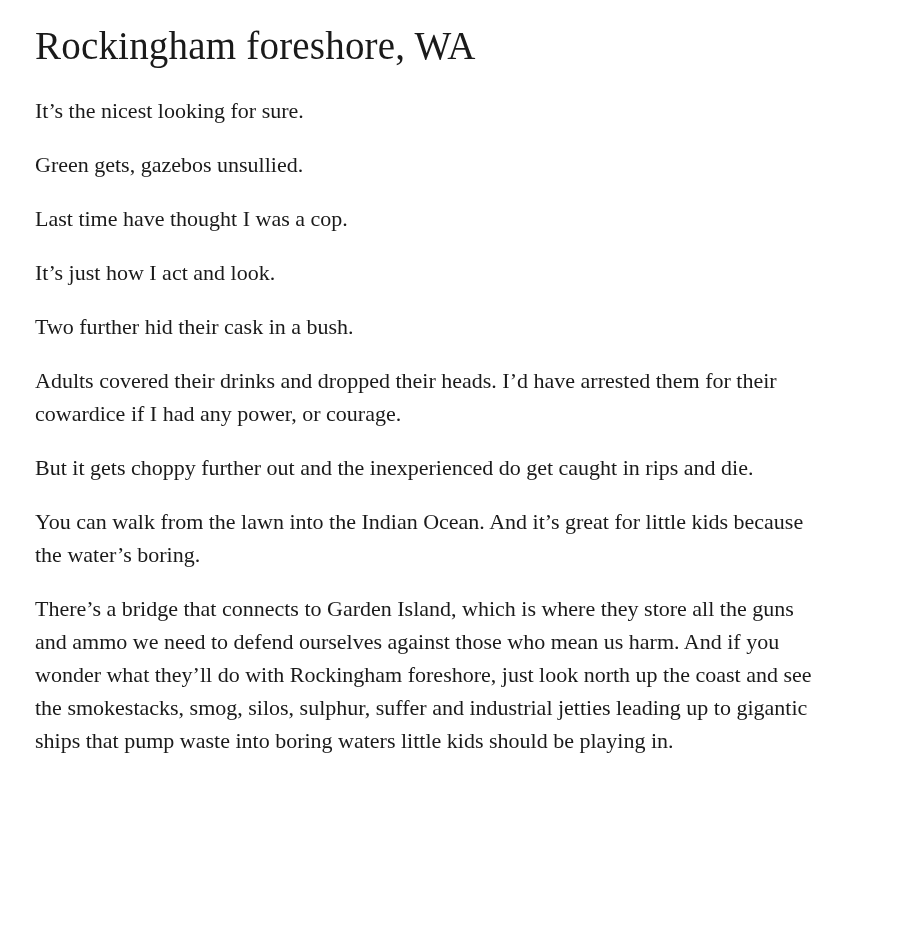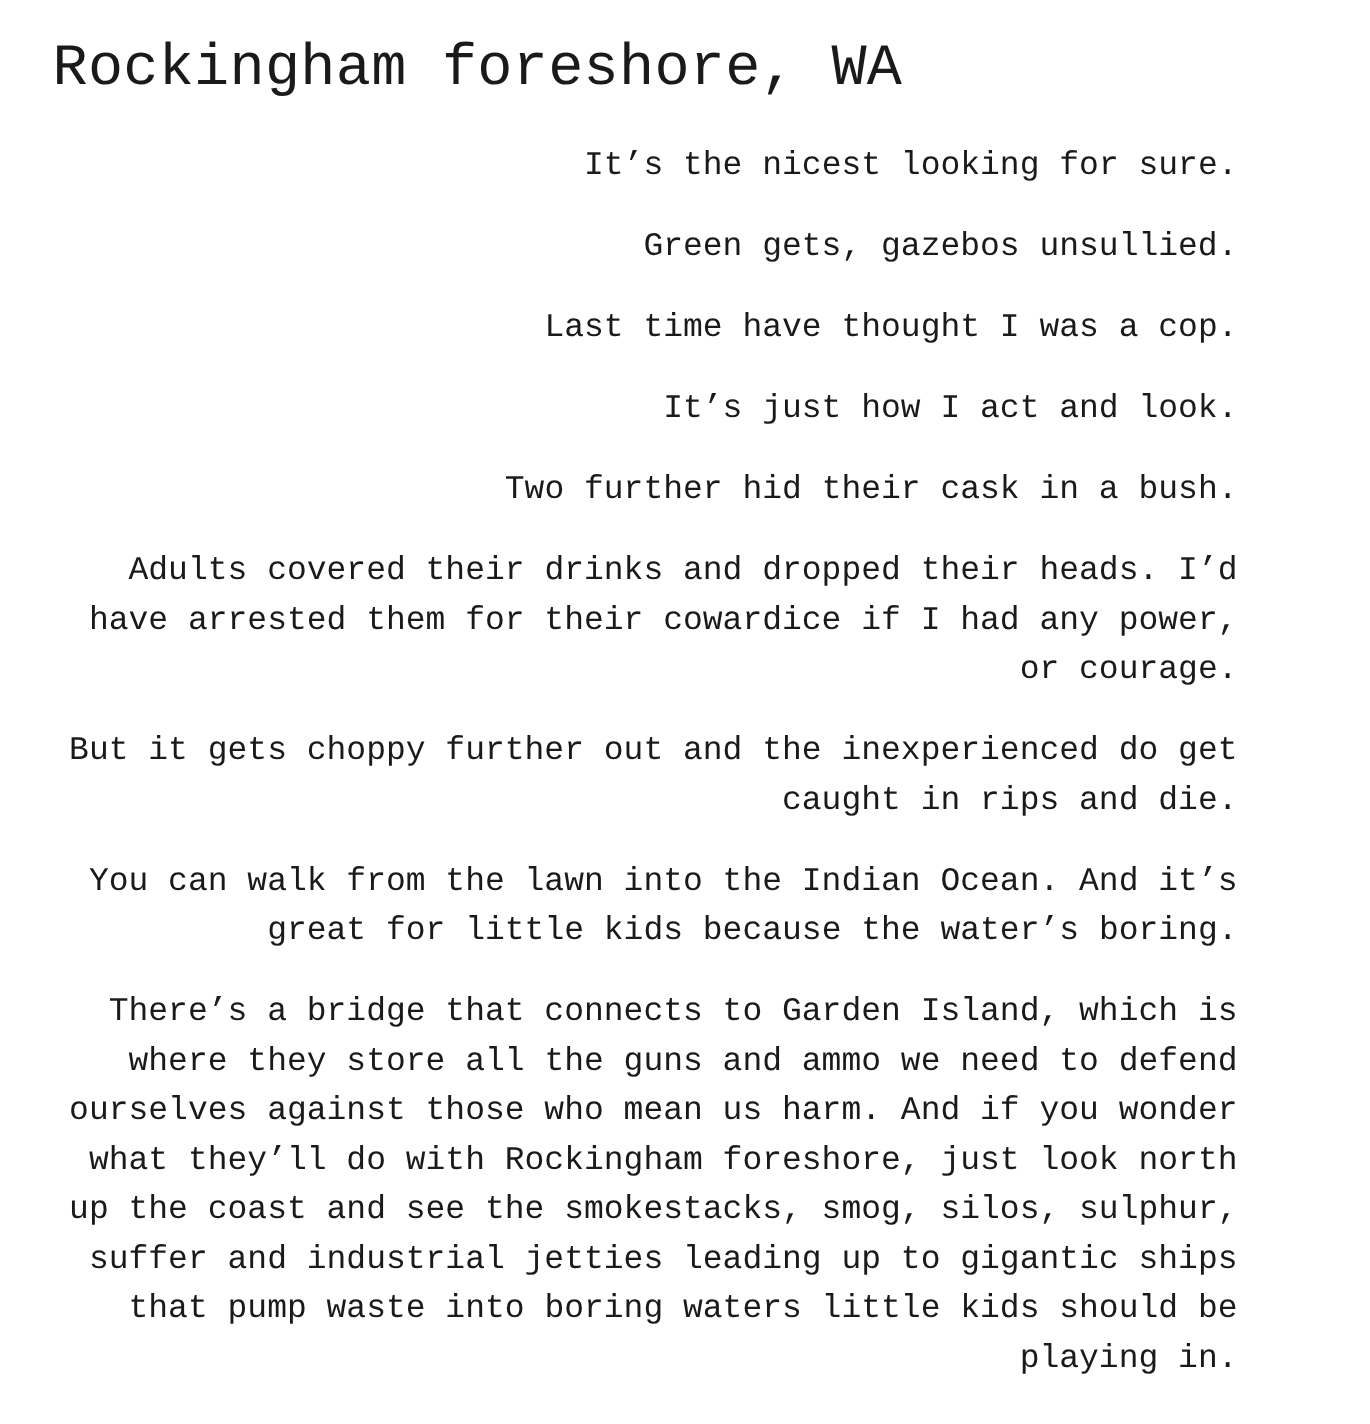--- a/index.html
+++ b/index.html
@@ -13,37 +13,35 @@
     overflow: hidden;
     font-family: "Liberation Serif", "DejaVu Serif", serif;
     color: #1a1a1a;
   }
   .page {
     box-sizing: border-box;
     padding: 24px 35px 0 35px;
   }
   .article {
     max-width: 790px;
-    font-family: Liberation Mono, monospace;
   }
   h1.article-title {
     margin: 0 0 25px 0;
     font-size: 39px;
     line-height: 1.15;
     font-weight: 400;
     letter-spacing: 0.2px;
     color: #1a1a1a;
   }
   .article-body p {
     margin: 0 0 21px 0;
     font-size: 22px;
     line-height: 33px;
     font-weight: 400;
     color: #1a1a1a;
-    text-align: right;
   }
 </style>
 </head>
 <body>
 
 <main class="page">
   <article class="article">
     <h1 class="article-title">Rockingham foreshore, WA</h1>
     <div class="article-body" id="article-body">
         <p>It’s the nicest looking for sure.</p>

